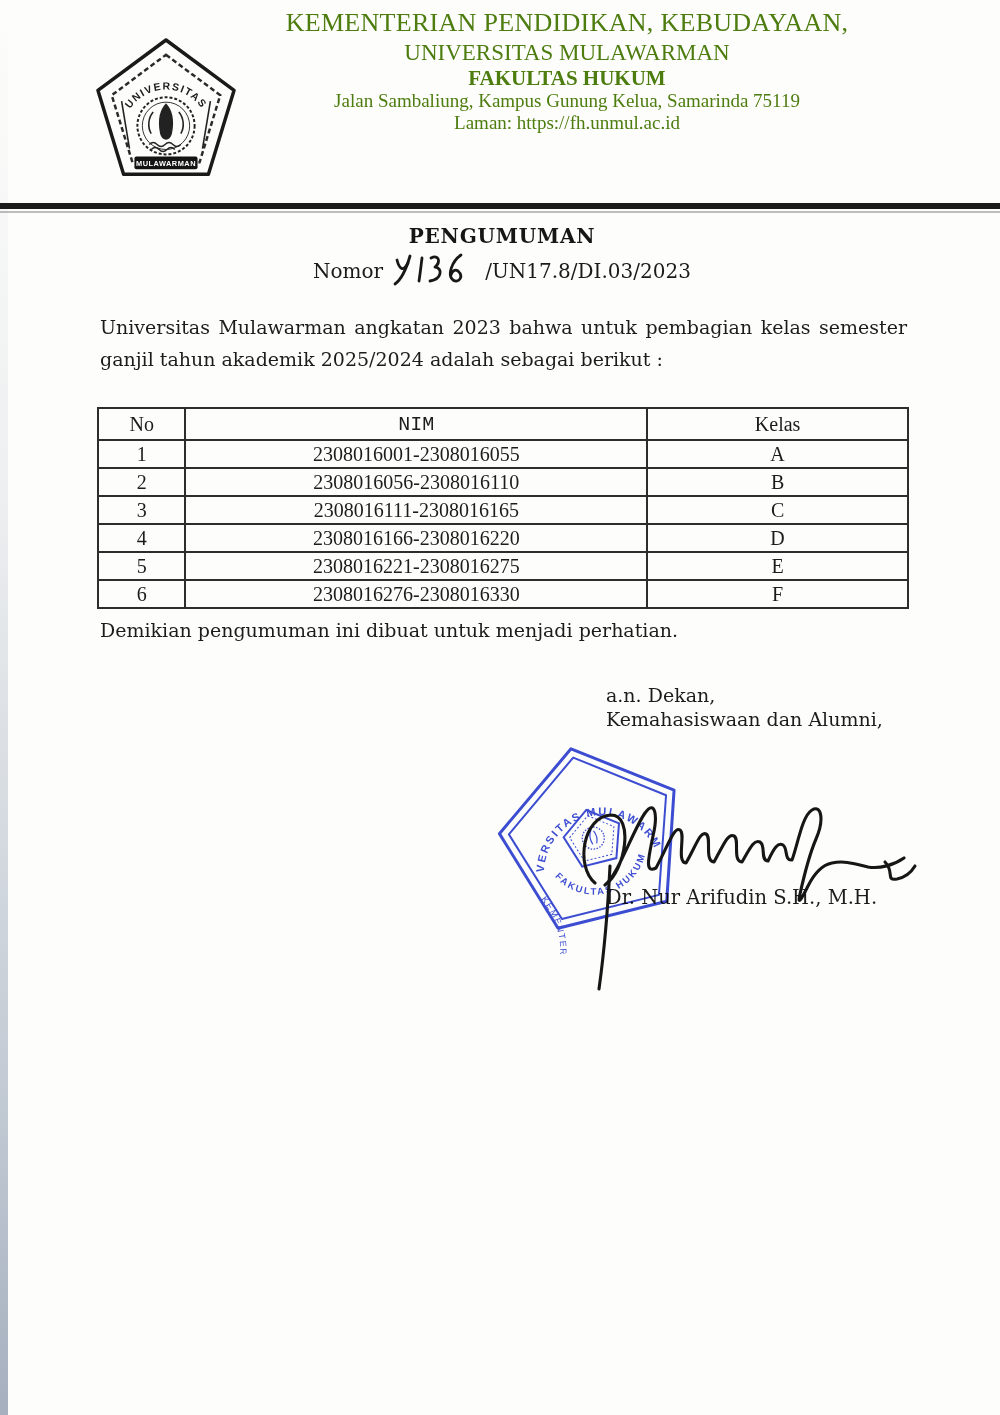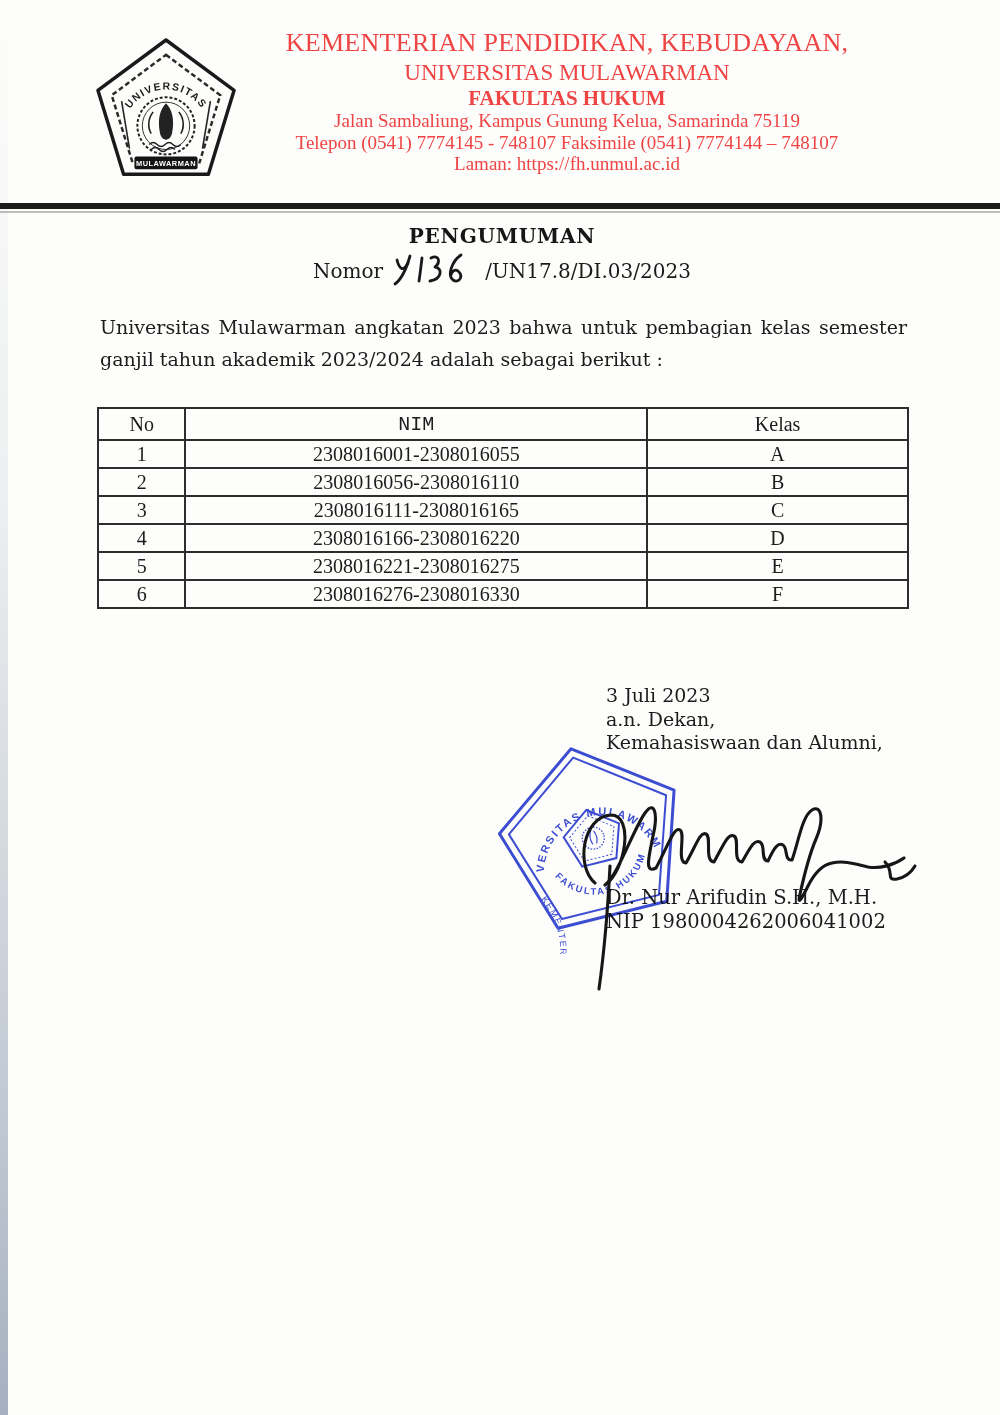--- a/index.html
+++ b/index.html
@@ -8,22 +8,22 @@
     background:#fdfdfb; overflow:hidden;
     font-family:"DejaVu Serif", serif; color:#1c1c1c;
   }
   .scan-edge {
     position:absolute; left:0; top:0; bottom:0; width:8px;
     background:linear-gradient(180deg, rgba(165,175,190,0) 0%, rgba(165,175,190,0.18) 35%, rgba(140,155,175,0.55) 80%, rgba(150,162,180,0.85) 100%);
   }
   
   .logo { position:absolute; left:92px; top:34px; width:148px; height:158px; }
   .header-text {
-    position:absolute; left:134px; top:28px; width:866px; text-align:center;
-    font-family:"Liberation Serif", serif; color:#ef4444;
+    position:absolute; left:134px; top:8px; width:866px; text-align:center;
+    font-family:"Liberation Serif", serif; color:#4d7c0f;
   }
   .h-min  { font-size:26px; line-height:29px; letter-spacing:0.3px; }
   .h-univ { font-size:23px; line-height:27px; margin-top:2px; }
   .h-fac  { font-size:21px; line-height:24px; font-weight:bold; }
   .h-sm   { font-size:19px; line-height:21.5px; }
   .rule-thick { position:absolute; left:0; top:203px; width:1000px; height:6px; background:#1b1b1b; }
   .rule-thin  { position:absolute; left:0; top:211px; width:1000px; height:2px; background:#8a8a8a; opacity:.55; }
   
   .doc-title {
     position:absolute; left:0; top:224px; width:1004px; text-align:center;
@@ -87,21 +87,20 @@
     <line x1="120" y1="68" x2="112" y2="116" stroke="#222" stroke-width="1.6"></line>
     <rect x="43" y="124" width="64" height="13" rx="2" fill="#141414"></rect>
     <text x="75" y="134" text-anchor="middle" font-family="Liberation Sans, sans-serif" font-size="7.5" font-weight="bold" fill="#ffffff" letter-spacing="0.5">MULAWARMAN</text>
   </svg>
 
   <div class="header-text">
     <div class="h-min">KEMENTERIAN PENDIDIKAN, KEBUDAYAAN,</div>
     <div class="h-univ">UNIVERSITAS MULAWARMAN</div>
     <div class="h-fac">FAKULTAS HUKUM</div>
     <div class="h-sm">Jalan Sambaliung, Kampus Gunung Kelua, Samarinda 75119</div>
-    <div class="h-sm">Telepon (0541) 7774145 - 748107  Faksimile (0541) 7774144 – 748107</div>
     <div class="h-sm">Laman: https://fh.unmul.ac.id</div>
   </div>
 
   <div class="rule-thick"></div>
   <div class="rule-thin"></div>
 
   <div class="doc-title">PENGUMUMAN</div>
 
   <div class="nomor-line">
     <span>Nomor</span><svg class="hand-number" width="86" height="38" viewBox="0 0 86 38" aria-label="4136">
@@ -110,21 +109,21 @@
         <path d="M 21,6 C 17,20 13,29 6,34"></path>
         <path d="M 33,8 C 32,16 31,25 30,31"></path>
         <path d="M 42,8 C 50,4 52,12 46,17 C 54,18 53,29 41,31"></path>
         <path d="M 72,5 C 63,11 58,25 64,30 C 70,34 75,26 69,21 C 66,19 63,21 62,25"></path>
       </g>
     </svg><span>/UN17.8/DI.03/2023</span>
   </div>
 
   <div class="body-par">
     <div class="just">Universitas Mulawarman angkatan 2023 bahwa untuk pembagian kelas semester</div>
-    <div>ganjil tahun akademik 2023/2024 adalah sebagai berikut :</div>
+    <div>ganjil tahun akademik 2025/2024 adalah sebagai berikut :</div>
   </div>
 
   <table class="class-table">
     <thead>
       <tr>
         <th class="col-no">No</th>
         <th class="col-nim">NIM</th>
         <th class="col-kelas">Kelas</th>
       </tr>
     </thead>
@@ -160,30 +159,29 @@
     </tr>
 
     <tr>
       <td>6</td>
       <td>2308016276-2308016330</td>
       <td>F</td>
     </tr>
   </tbody>
   </table>
 
+  <div class="closing">Demikian pengumuman ini dibuat untuk menjadi perhatian.</div>
 
   <div class="sign-block">
-    <div>3 Juli 2023</div>
     <div>a.n. Dekan,</div>
     <div>Kemahasiswaan dan Alumni,</div>
   </div>
 
   <div class="name-block">
     <div>Dr. Nur Arifudin S.H., M.H.</div>
-    <div>NIP 1980004262006041002</div>
   </div>
 
   <svg class="stamp" viewBox="0 0 232 204">
     <g fill="none" stroke="#2c3ed2">
       <polygon points="116,7 206,72 172,178 60,178 26,72" stroke-width="3" stroke-linejoin="round"></polygon>
       <polygon points="116,16 197,75 166,170 66,170 35,75" stroke-width="2" stroke-linejoin="round"></polygon>
       <polygon points="116,70 144.5,91 133.6,124 98.4,124 87.5,91" stroke-width="2"></polygon>
       <polygon points="116,76 138.8,92.8 130.1,119.2 101.9,119.2 93.2,92.8" stroke-width="1" stroke-dasharray="2 2"></polygon>
       <circle cx="116" cy="99" r="11" stroke-width="1.3" stroke-dasharray="1.5 1.5"></circle>
       <path d="M116,90 C113,94 112,99 114,105 M118,92 C120,96 120,101 118,105" stroke-width="1.2"></path>

